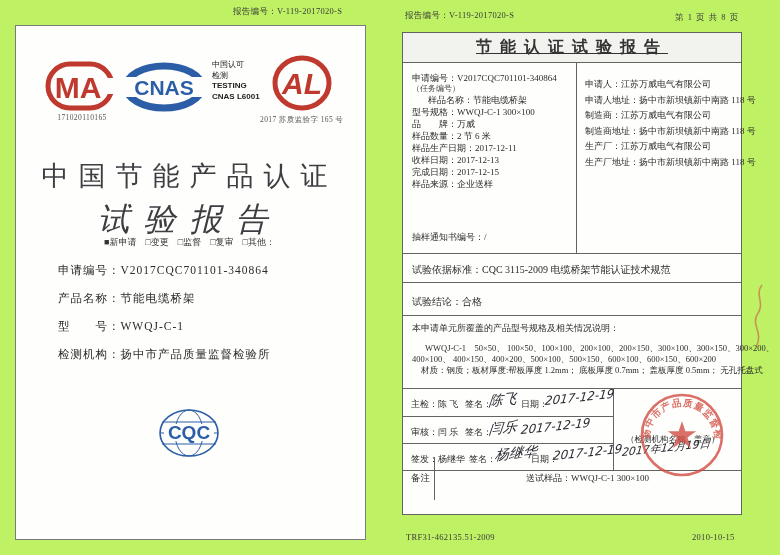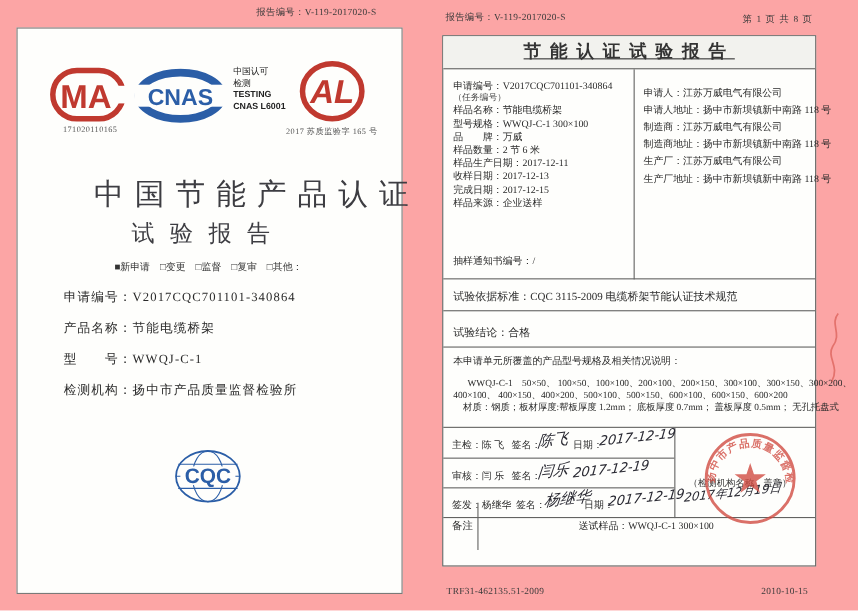--- a/index.html
+++ b/index.html
@@ -1,26 +1,26 @@
 <!DOCTYPE html>
 <html><head>
 <meta charset="utf-8">
 <style>
   html,body{margin:0;padding:0;background:#ffffff;}
-  #canvas{position:relative;width:780px;height:555px;background:#fca5a5;overflow:hidden;
+  #canvas{position:relative;width:780px;height:555px;background:#bef264;overflow:hidden;
           font-family:"Liberation Serif","DejaVu Serif",serif;color:#2c2c2c;}
   .abs{position:absolute;}
   
   #lp-frame{left:15px;top:25px;width:349px;height:513px;border:1px solid #7a7a78;background:#fefefc;}
   .rptno{font-size:8.5px;color:#3a3a3a;letter-spacing:.3px;}
   .mark-num{font-size:7.5px;color:#555;letter-spacing:.4px;}
   .accred{font-size:8px;line-height:10.5px;color:#222;}
   .accred b{font-family:"Liberation Sans",sans-serif;font-size:8px;}
   .lp-title1{width:349px;text-align:center;font-size:27px;letter-spacing:10px;color:#3d3d42;}
-  .lp-title2{width:349px;text-align:center;font-size:21px;letter-spacing:14px;color:#3d3d42;}
+  .lp-title2{width:349px;text-align:center;font-size:32px;letter-spacing:14px;color:#3d3d42;font-style:italic;}
   .lp-checks{width:349px;text-align:center;font-size:9px;color:#333;font-family:Liberation Mono, monospace;}
   .lp-field{font-size:11.5px;color:#2a2a2a;letter-spacing:1px;}
   
   #rp-table{left:402px;top:32px;width:338px;height:481px;border:1px solid #636361;background:#fefefc;}
   .cell{position:absolute;box-sizing:border-box;border-bottom:1px solid #636361;}
   .rp-title{font-size:16px;font-weight:bold;letter-spacing:8px;color:#333;text-align:center;
             background:#f2f2ee;display:flex;align-items:center;justify-content:center;text-decoration:underline;}
   .info-line{font-size:9px;color:#2b2b2b;white-space:nowrap;}
   .small-sub{font-size:8px;color:#444;}
   .rowtext{font-size:10px;color:#2b2b2b;}
@@ -66,21 +66,21 @@
   </div>
 
   <div class="abs" style="left:271px;top:52px;">
     <svg width="62" height="62" viewBox="0 0 62 62">
       <ellipse cx="31" cy="31" rx="27" ry="25" fill="none" stroke="#c0392f" stroke-width="5"></ellipse>
       <text x="31" y="42" text-anchor="middle" font-size="30" font-weight="bold" font-family="Liberation Sans, sans-serif" fill="#c0392f" font-style="italic">AL</text>
     </svg>
   </div>
   <div class="abs mark-num" style="left:260px;top:115px;width:96px;text-align:left;">2017 苏质监验字 165 号</div>
 
-  <div class="abs lp-title1" style="left:15px;top:158px;padding-left:44px;">中国节能产品认证</div>
+  <div class="abs lp-title1" style="left:15px;top:158px;">中国节能产品认证</div>
   <div class="abs lp-title2" style="left:15px;top:198px;">试验报告</div>
   <div class="abs lp-checks" style="left:15px;top:236px;">■新申请　□变更　□监督　□复审　□其他：</div>
 
   <div class="abs lp-field" style="left:58px;top:263px;">申请编号：V2017CQC701101-340864</div>
   <div class="abs lp-field" style="left:58px;top:291px;">产品名称：节能电缆桥架</div>
   <div class="abs lp-field" style="left:58px;top:319px;">型　　号：WWQJ-C-1</div>
   <div class="abs lp-field" style="left:58px;top:347px;">检测机构：扬中市产品质量监督检验所</div>
 
   <div class="abs" style="left:158px;top:408px;">
     <svg width="62" height="50" viewBox="0 0 62 50">
@@ -100,21 +100,21 @@
   <div class="abs" id="rp-table">
 
     <div class="cell rp-title" style="left:0;top:0;width:338px;height:30px;">节能认证试验报告</div>
 
     <div class="cell" style="left:0;top:30px;width:338px;height:191px;">
       <div class="abs" style="left:173px;top:0;width:1px;height:191px;background:#636361;"></div>
 
       <div class="abs" style="left:9px;top:10px;">
         <div class="info-line" style="line-height:11px;">申请编号：V2017CQC701101-340864</div>
         <div class="info-line small-sub" style="line-height:10px;">（任务编号）</div>
-        <div class="info-line" style="line-height:12px;">样品名称：节能电缆桥架</div>
+        <div class="info-line" style="line-height:12px;margin-left:16px;">样品名称：节能电缆桥架</div>
         <div class="info-line" style="line-height:12px;">型号规格：WWQJ-C-1 300×100</div>
         <div class="info-line" style="line-height:12px;">品　　牌：万威</div>
         <div class="info-line" style="line-height:12px;">样品数量：2 节 6 米</div>
         <div class="info-line" style="line-height:12px;">样品生产日期：2017-12-11</div>
         <div class="info-line" style="line-height:12px;">收样日期：2017-12-13</div>
         <div class="info-line" style="line-height:12px;">完成日期：2017-12-15</div>
         <div class="info-line" style="line-height:12px;">样品来源：企业送样</div>
         <div class="info-line" style="line-height:12px;margin-top:41px;">抽样通知书编号：/</div>
       </div>
 

